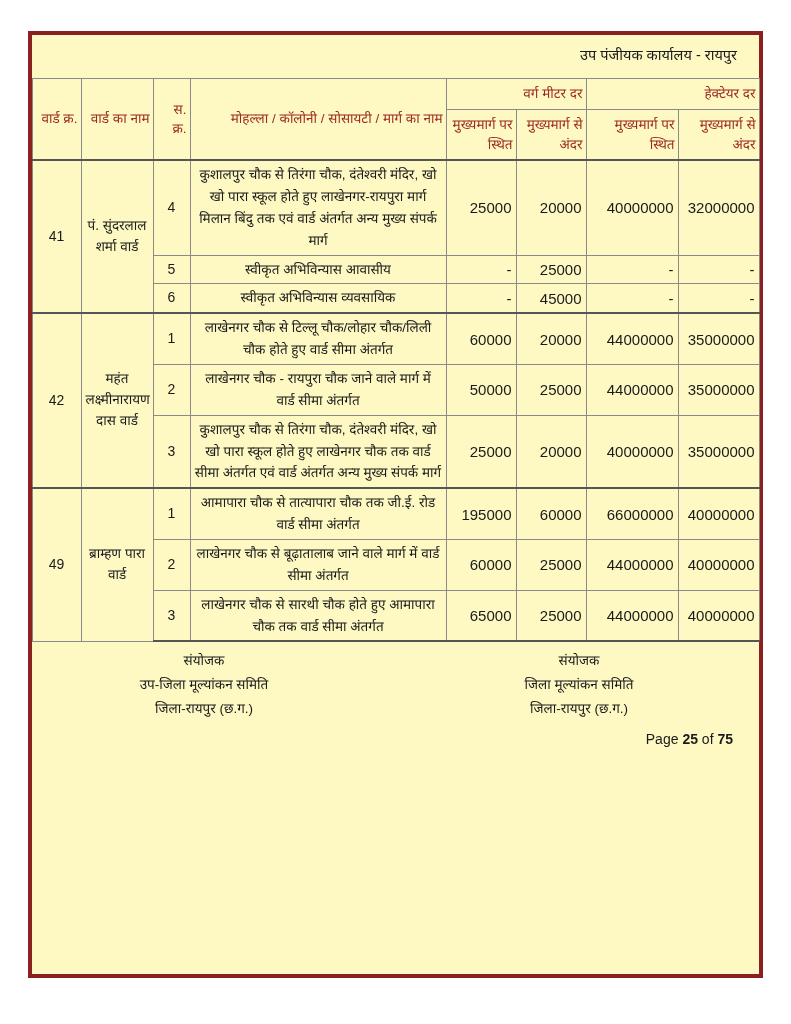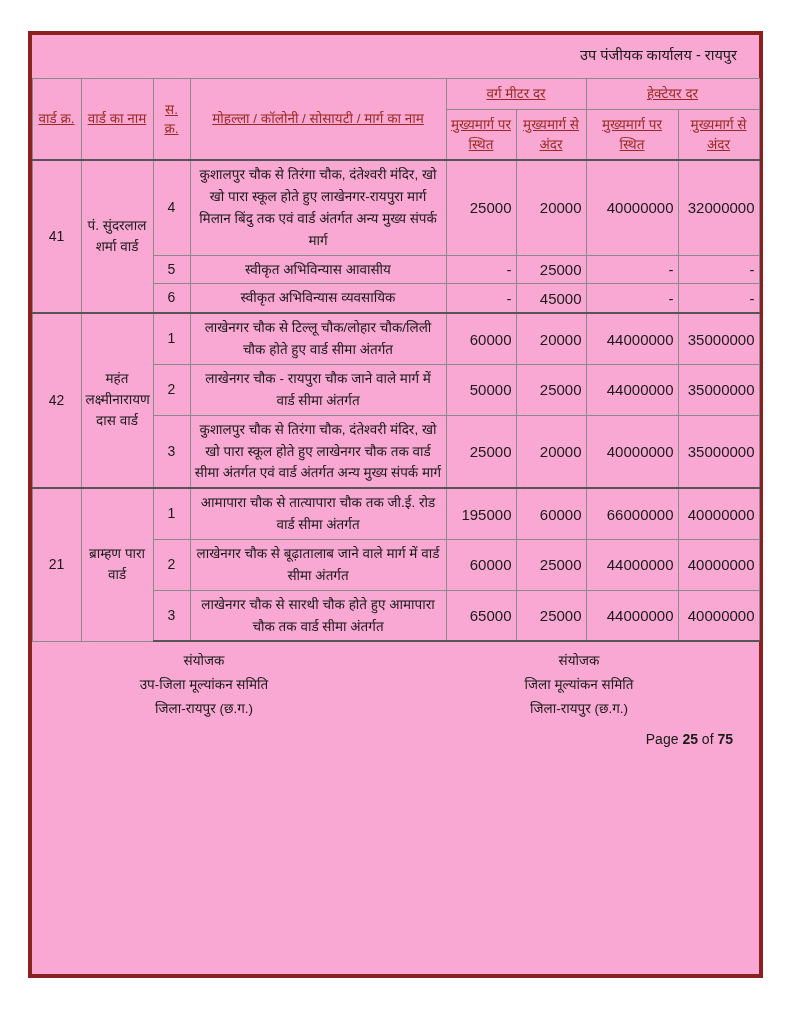--- a/index.html
+++ b/index.html
@@ -16,21 +16,21 @@
 
   
   #page {
     position: absolute;
     left: 28px;
     top: 31px;
     width: 735px;        
     height: 947px;
     border: 4px solid #8c2020;
     box-sizing: border-box;
-    background: #f9a8d4;
+    background: #fef9c3;
   }
 
   
   #doc-header {
     padding: 8px 22px 4px 0;
     text-align: right;
   }
   .hdr-line {
     color: #1a1a1a;
     font-size: 14.5px;
@@ -49,25 +49,24 @@
   }
   table.rate-table th,
   table.rate-table td {
     border: 1px solid #8a8a8a;
     vertical-align: middle;
     padding: 3px 4px;
   }
   table.rate-table thead th {
     color: #9c2a22;
     font-weight: normal;
-    text-align: center;
+    text-align: right;
     line-height: 1.45;
     font-size: 13.5px;
     padding: 5px 3px;
-    text-decoration: underline;
   }
   thead th.sub {
     font-size: 11.5px;
     line-height: 1.4;
     padding: 4px 2px;
   }
 
   
   col.c-ward   { width: 49px; }
   col.c-wname  { width: 72px; }
@@ -222,21 +221,21 @@
           </tr>
           <tr>
             <td class="sno">3</td>
             <td class="road">कुशालपुर चौक से तिरंगा चौक, दंतेश्वरी मंदिर, खो खो पारा स्कूल होते हुए लाखेनगर चौक तक वार्ड सीमा अंतर्गत एवं वार्ड अंतर्गत अन्य मुख्य संपर्क मार्ग</td>
             <td class="rate">25000</td>
             <td class="rate">20000</td>
             <td class="rate">40000000</td>
             <td class="rate">35000000</td>
           </tr>
           <tr class="block-start">
-            <td class="ward-no" rowspan="3">21</td>
+            <td class="ward-no" rowspan="3">49</td>
             <td class="ward-name" rowspan="3">ब्राम्हण पारा वार्ड</td>
             <td class="sno">1</td>
             <td class="road">आमापारा चौक से तात्यापारा चौक तक जी.ई. रोड वार्ड सीमा अंतर्गत</td>
             <td class="rate">195000</td>
             <td class="rate">60000</td>
             <td class="rate">66000000</td>
             <td class="rate">40000000</td>
           </tr>
           <tr>
             <td class="sno">2</td>

